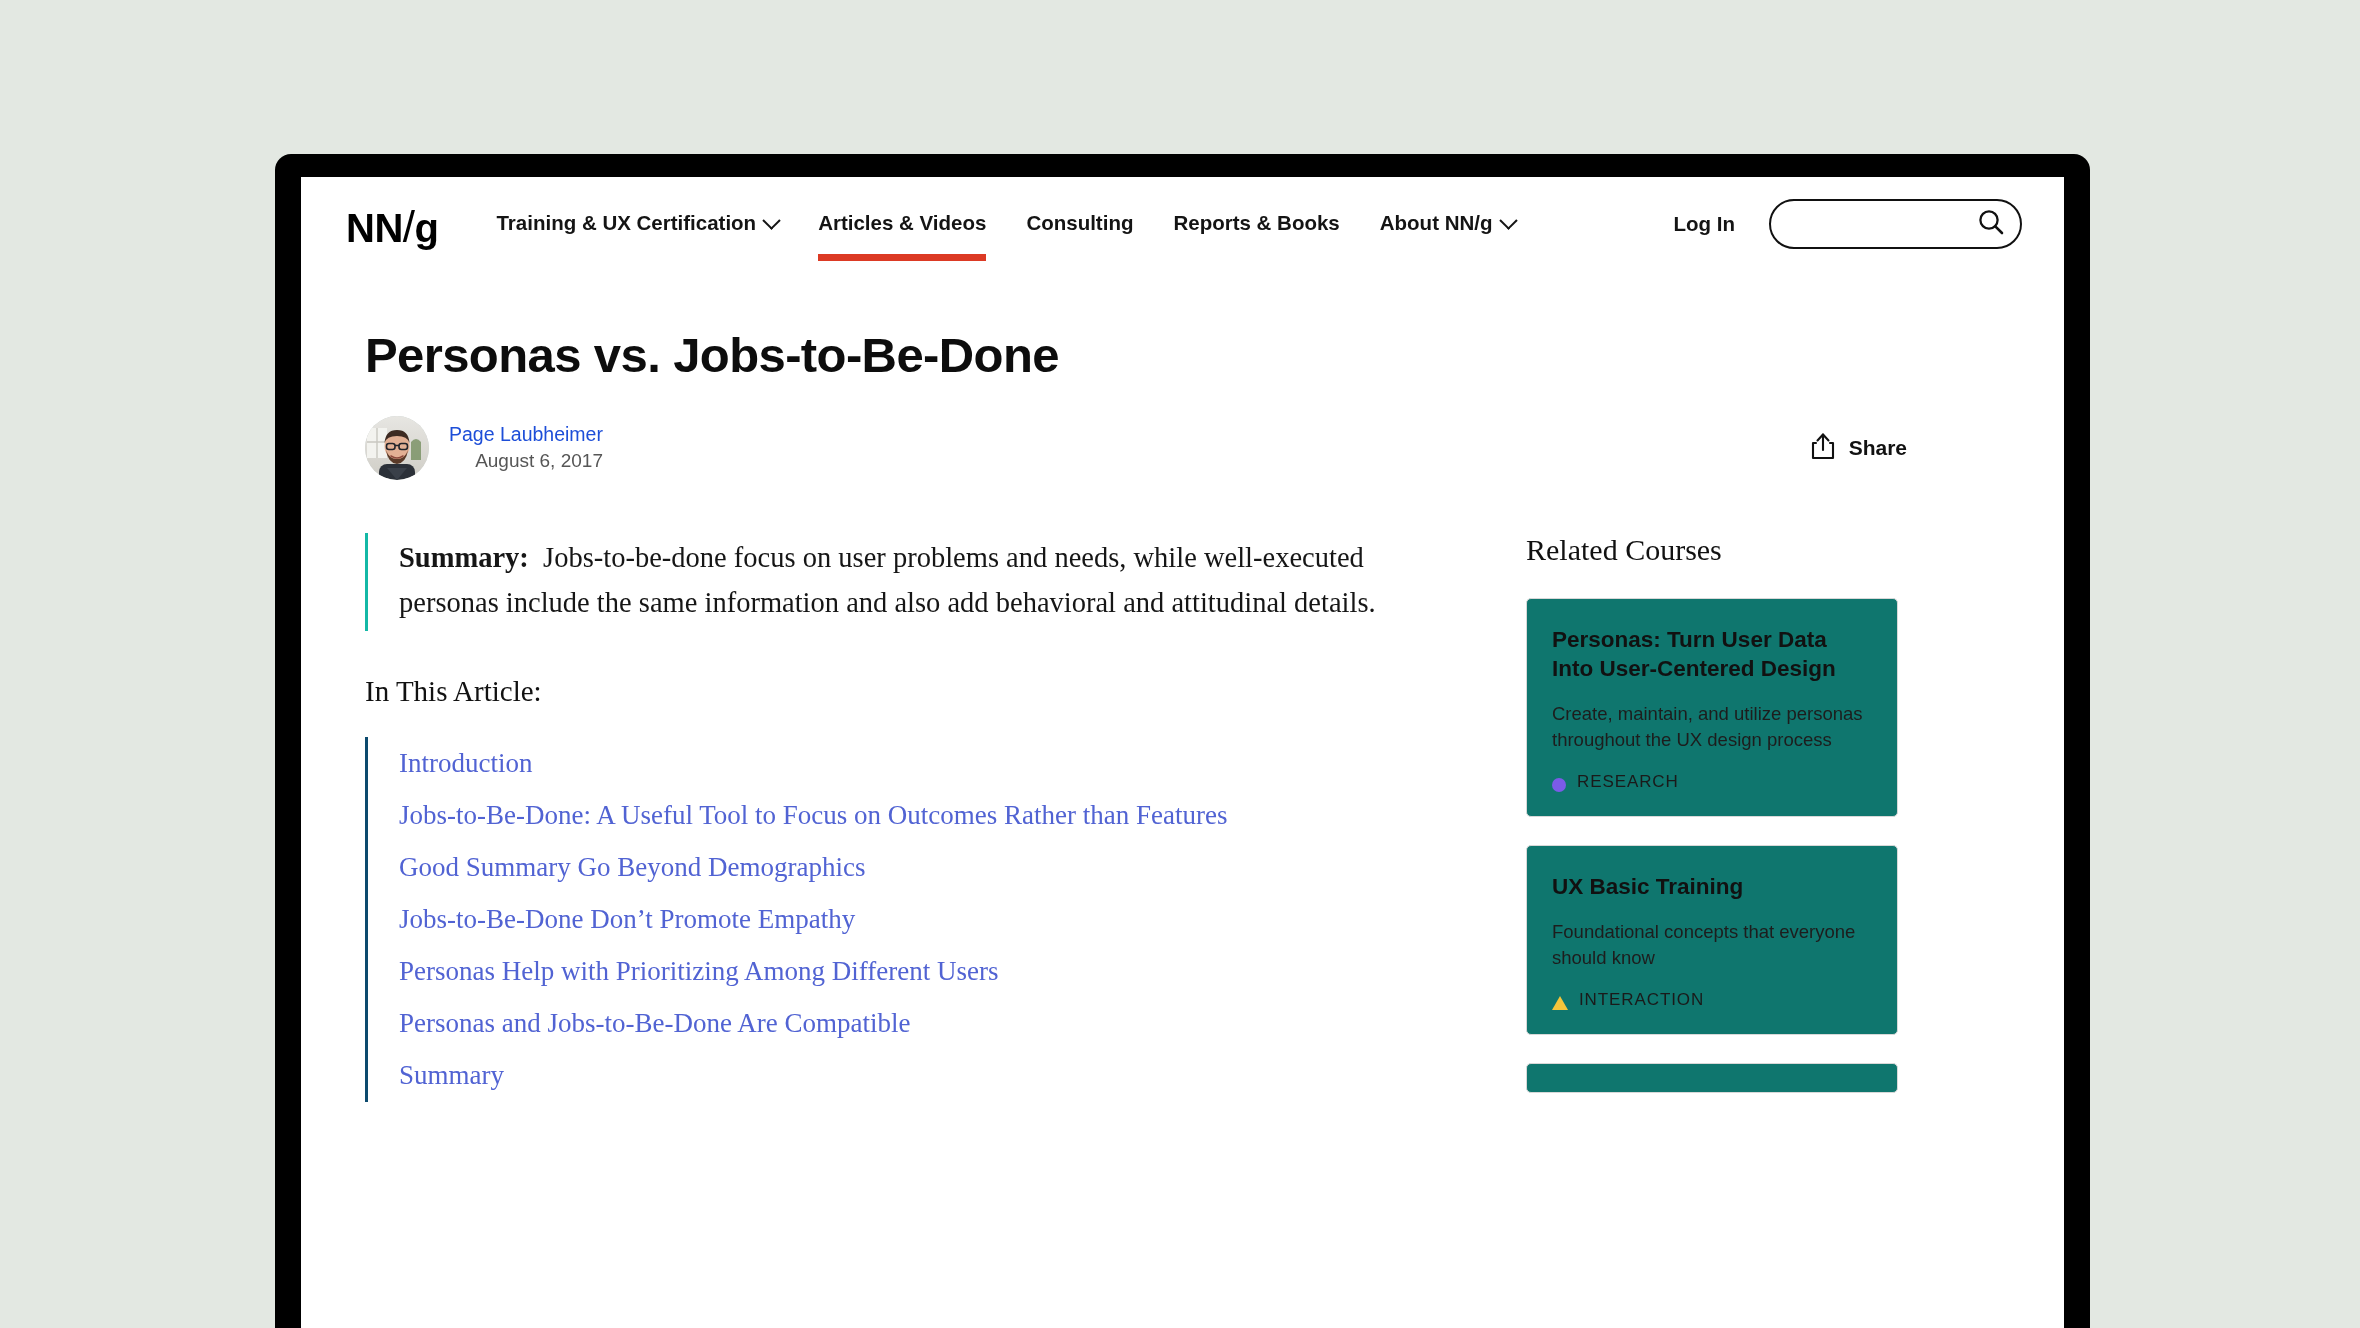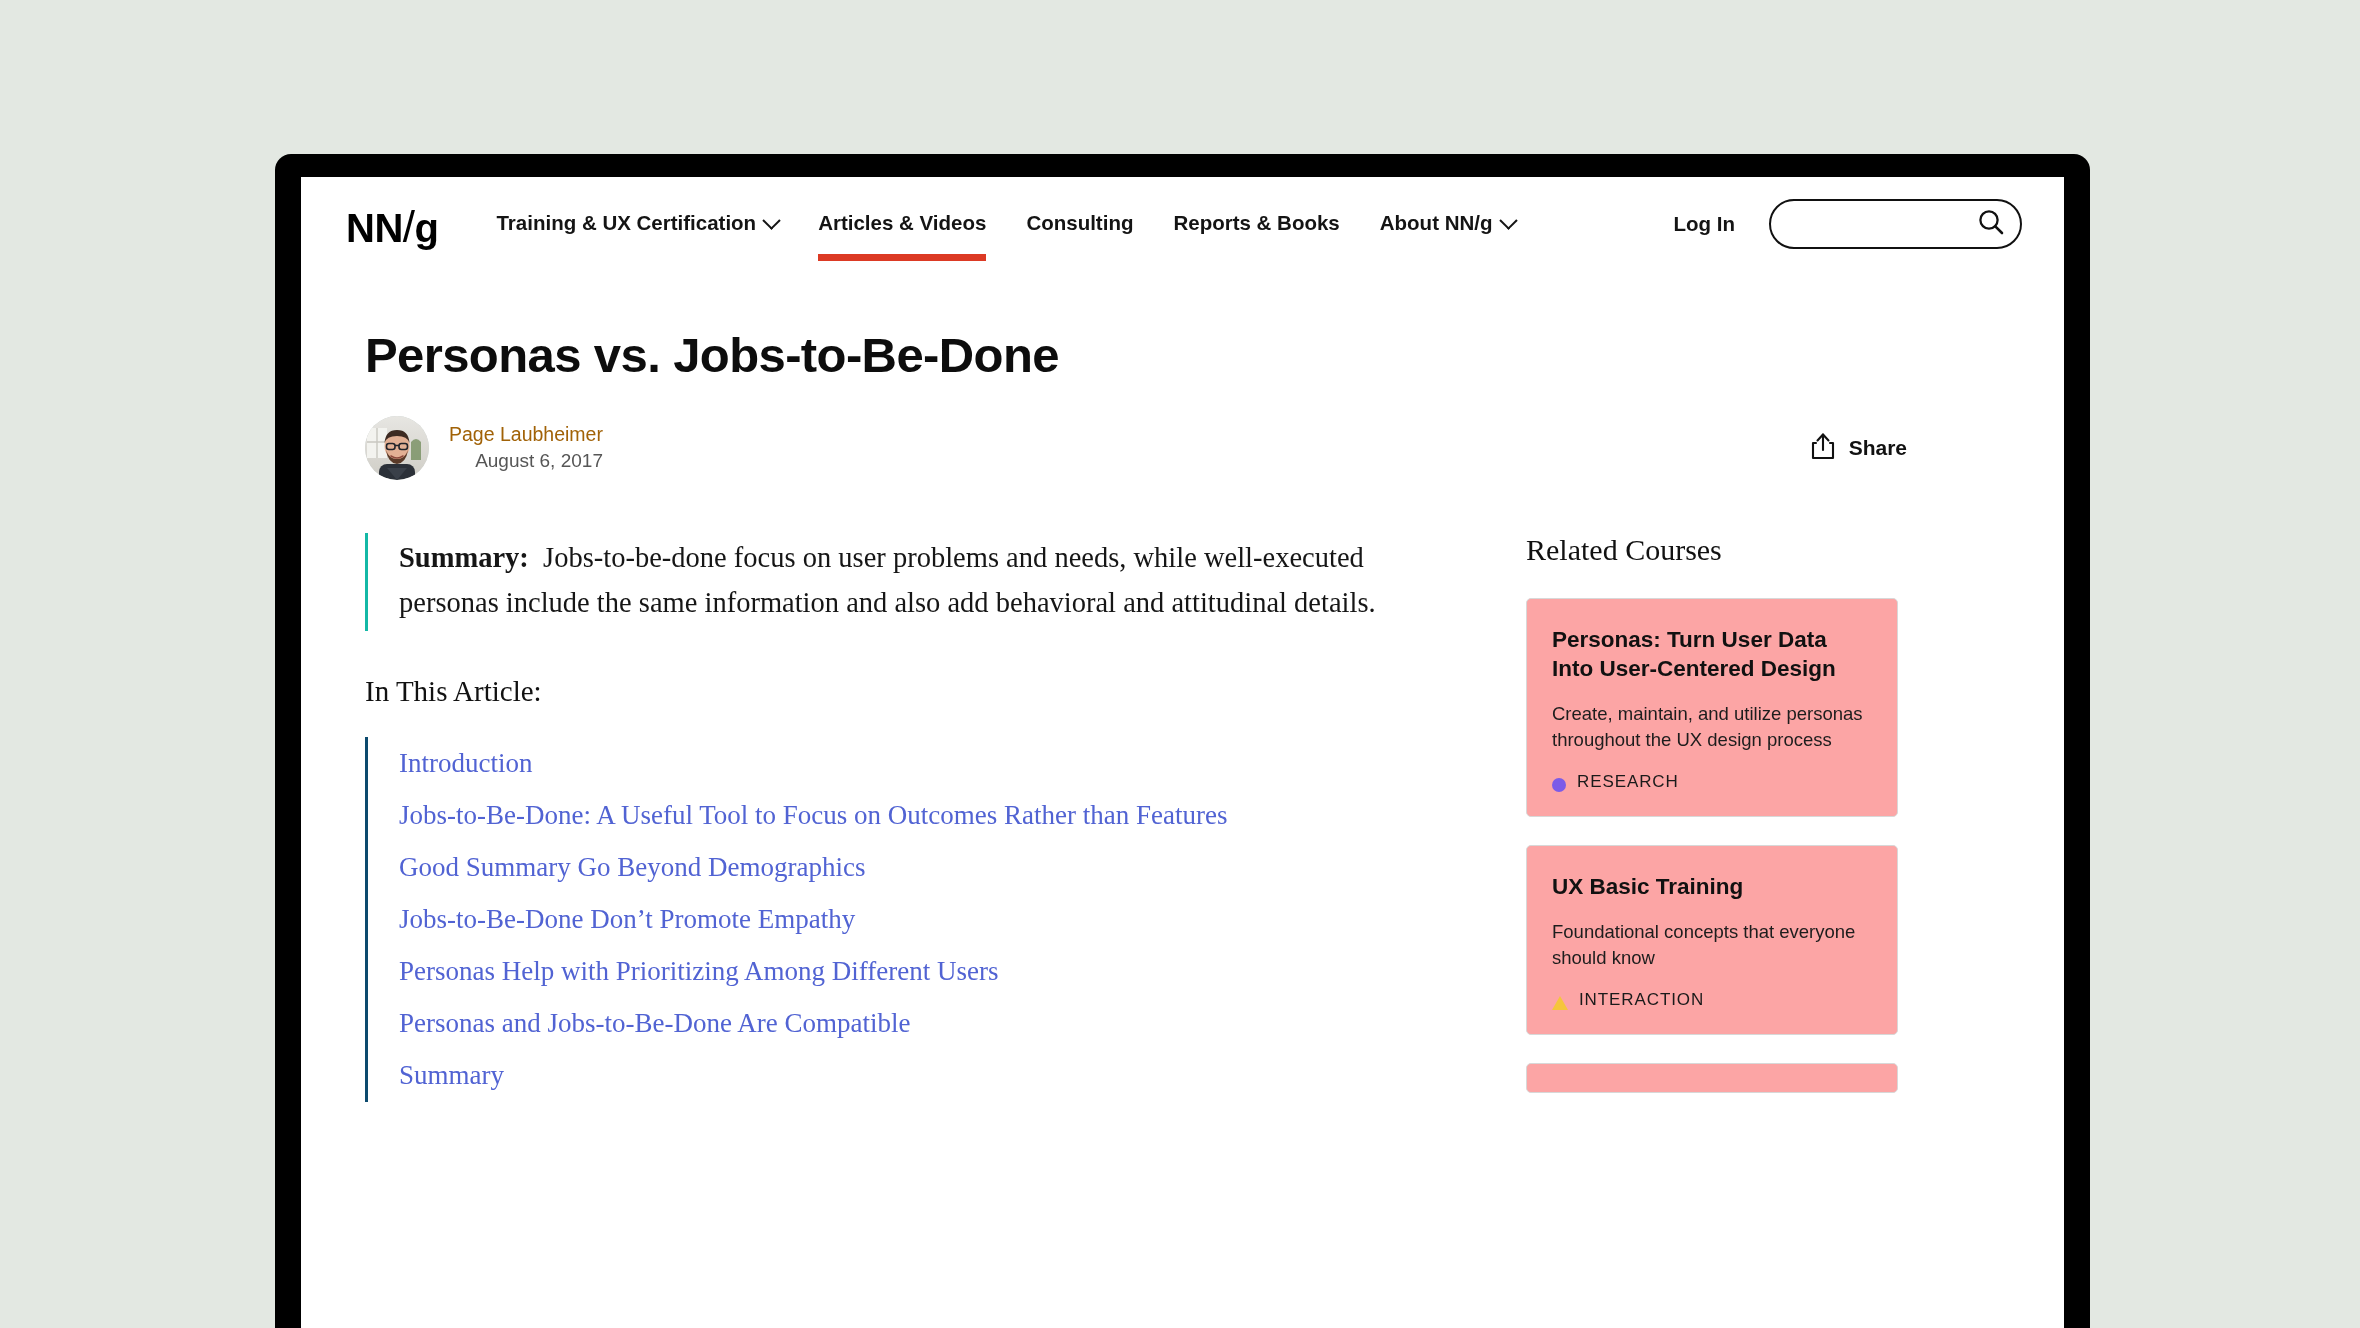--- a/index.html
+++ b/index.html
@@ -264,21 +264,21 @@
     color: #111;
     margin-bottom: 31px;
   }
 
   .course-card {
     width: 372px;
     border: 1.6px solid #d8d8d8;
     border-radius: 5px;
     padding: 26px 25px 24px 25px;
     margin-bottom: 28px;
-    background: #fca5a5;
+    background: #0f766e;
   }
 
   .course-title {
     font-size: 22.5px;
     font-weight: bold;
     color: #111;
     line-height: 1.31;
     margin-bottom: 17px;
   }
   .course-desc {
@@ -304,21 +304,21 @@
     border-left: 8px solid transparent;
     border-right: 8px solid transparent;
     flex: 0 0 auto;
   }
   .course-card.partial {
     height: 30px;
     padding: 0;
     overflow: hidden;
   }
 </style>
-<style>.nav-item.active::after{background:#dc3a24;}.author-name{color:#a16207;}.toc-item{color:#5163d3;}</style></head>
+<style>.nav-item.active::after{background:#dc3a24;}.author-name{color:#1d4ed8;}.toc-item{color:#5163d3;}</style></head>
 <body style="background: rgb(227, 232, 226);">
 
 <div class="monitor-stand"></div>
 
 <div class="monitor">
   <div class="screen">
 
     <div class="site-header">
 
       <div class="logo"><span>NN</span><span class="slash">/</span><span class="g">g</span></div>

